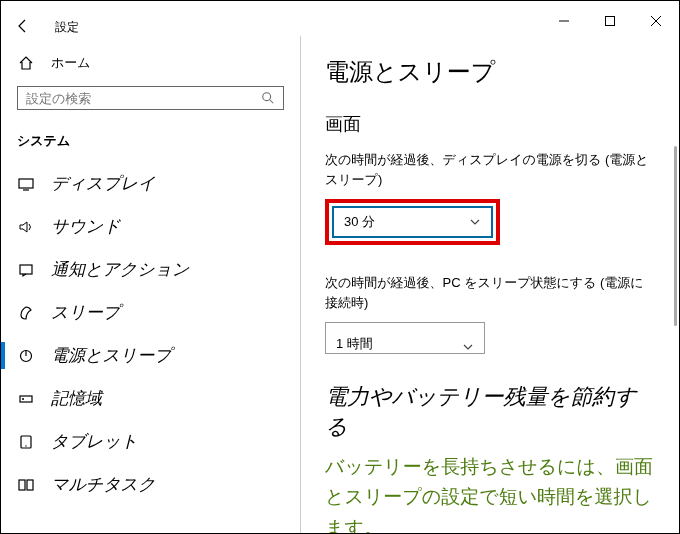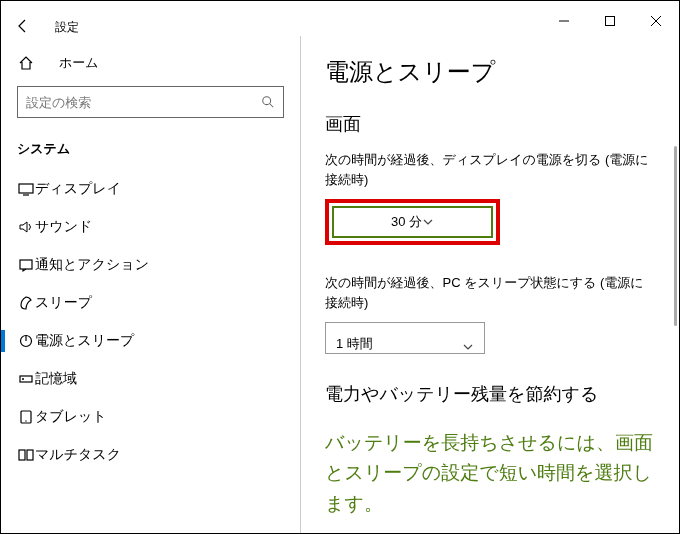--- a/index.html
+++ b/index.html
@@ -30,29 +30,29 @@
   width: 300px;
   border-right: 1px solid #ccc;
   display: flex;
   flex-direction: column;
   padding-top: 8px;
 }
 .home-row {
   display: flex;
   align-items: center;
   padding: 10px 16px;
-  gap: 24px;
+  gap: 16px;
   font-size: 13px;
 }
 .search-row { padding: 4px 16px 10px; }
 .search-box {
   display: flex;
   align-items: center;
   border: 1px solid #666;
-  height: 32px;
+  height: 24px;
   padding: 0 8px;
   background: #fff;
   justify-content: space-between;
 }
 .search-box input {
   border: none;
   outline: none;
   flex: 1;
   font-size: 13px;
   background: transparent;
@@ -60,22 +60,24 @@
 .category-label {
   padding: 12px 16px 12px 16px;
   font-size: 13px;
   font-weight: bold;
 }
 .nav-list { display: flex; flex-direction: column; }
 .nav-item {
   display: flex;
   align-items: center;
   padding: 10px 16px;
-  font-size: 14px;
+  gap: 16px;
+  font-size: 17px;
   position: relative;
+  font-style: italic;
 }
 .nav-item.selected::before {
   content: "";
   position: absolute;
   left: 0;
   top: 8px;
   bottom: 8px;
   width: 4px;
   background: #0078d4;
 }
@@ -99,23 +101,23 @@
   height: 32px;
   padding: 0 10px;
   font-size: 13px;
 }
 .highlight-red {
   border: 4px solid #d00;
   padding: 3px;
   width: 175px;
   margin-bottom: 28px;
 }
-.highlight-red .dropdown { border: 2px solid #4d7c0f; width: 100%; justify-content: center; }
+.highlight-red .dropdown { border: 2px solid #0369a1; width: 100%; }
 .mb { margin-bottom: 28px; align-items: flex-end; }
-.section-title2 { font-size: 18px; font-weight: 500; margin-bottom: 22px; margin-top: 16px; }
+.section-title2 { font-size: 22px; font-weight: 500; margin-bottom: 10px; margin-top: 16px; font-style: italic; }
 .help-text { font-size: 19px; color: #4d7c0f; line-height: 1.6; }
 .scrollbar-track {
   position: absolute;
   right: 0;
   top: 0;
   bottom: 0;
   width: 8px;
 }
 .scrollbar-thumb {
   position: absolute;
@@ -253,21 +255,21 @@
           </span>
           <span>マルチタスク</span>
         </div>
       </div>
     </div>
 
     <div class="main">
       <h1>電源とスリープ</h1>
 
       <div class="section-title">画面</div>
-      <div class="field-label">次の時間が経過後、ディスプレイの電源を切る (電源に接続時)</div>
+      <div class="field-label">次の時間が経過後、ディスプレイの電源を切る (電源とスリープ)</div>
       <div class="highlight-red">
         <div class="dropdown">
           <span>30 分</span>
           <span>
             <svg width="12" height="12" viewBox="0 0 12 12">
                 <path d="M2 4 L6 8 L10 4" stroke="#444" stroke-width="1.2" fill="none"></path>
               </svg>
           </span>
         </div>
       </div>

